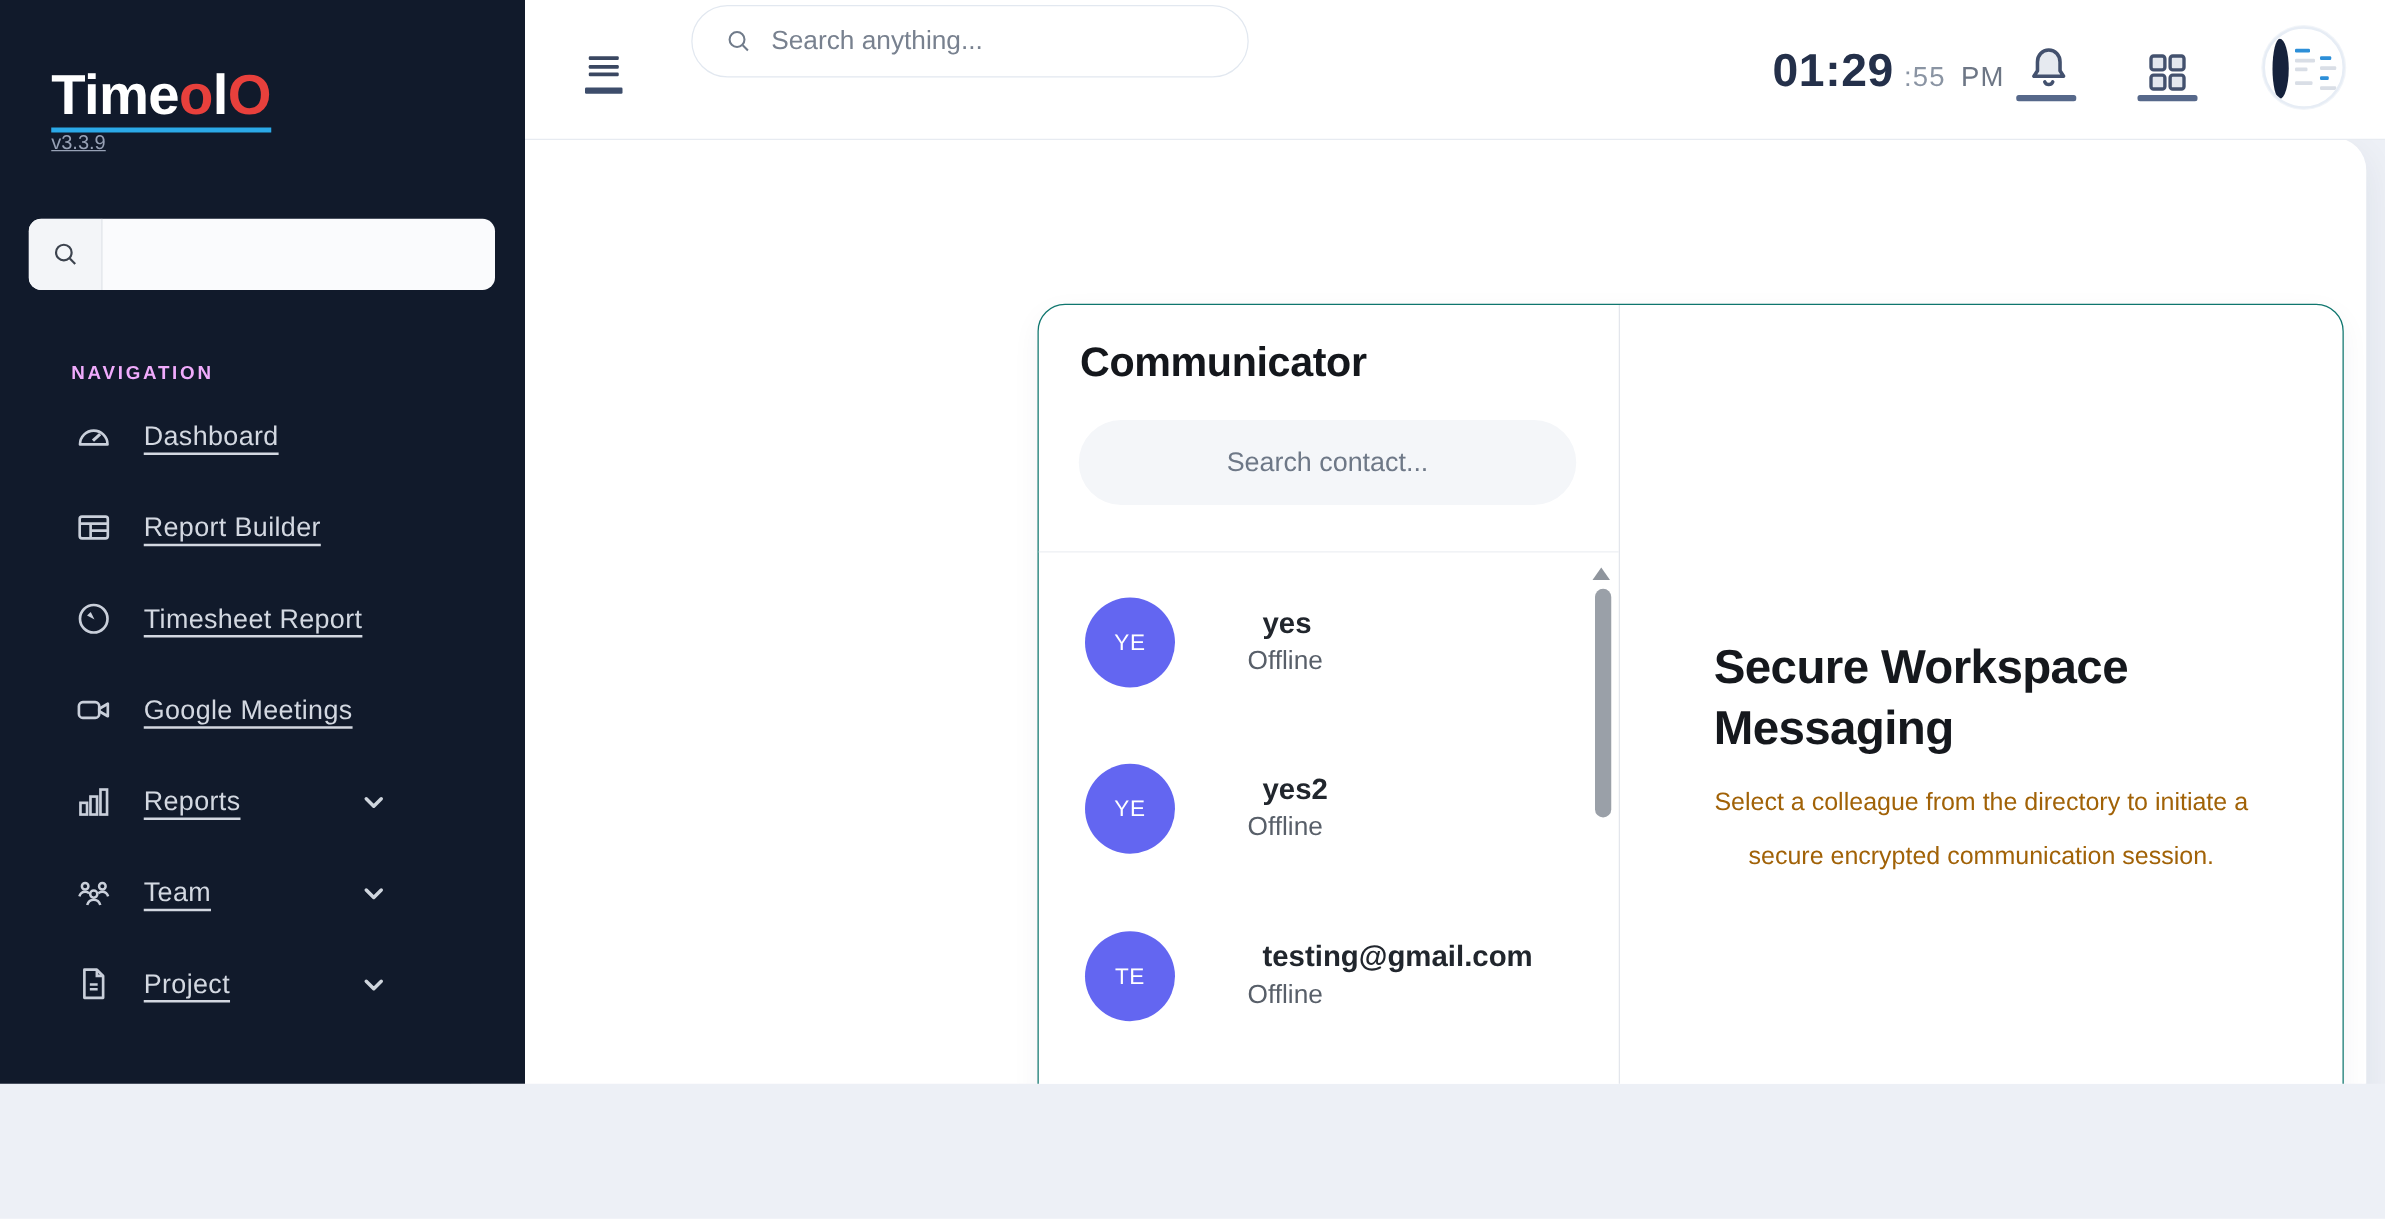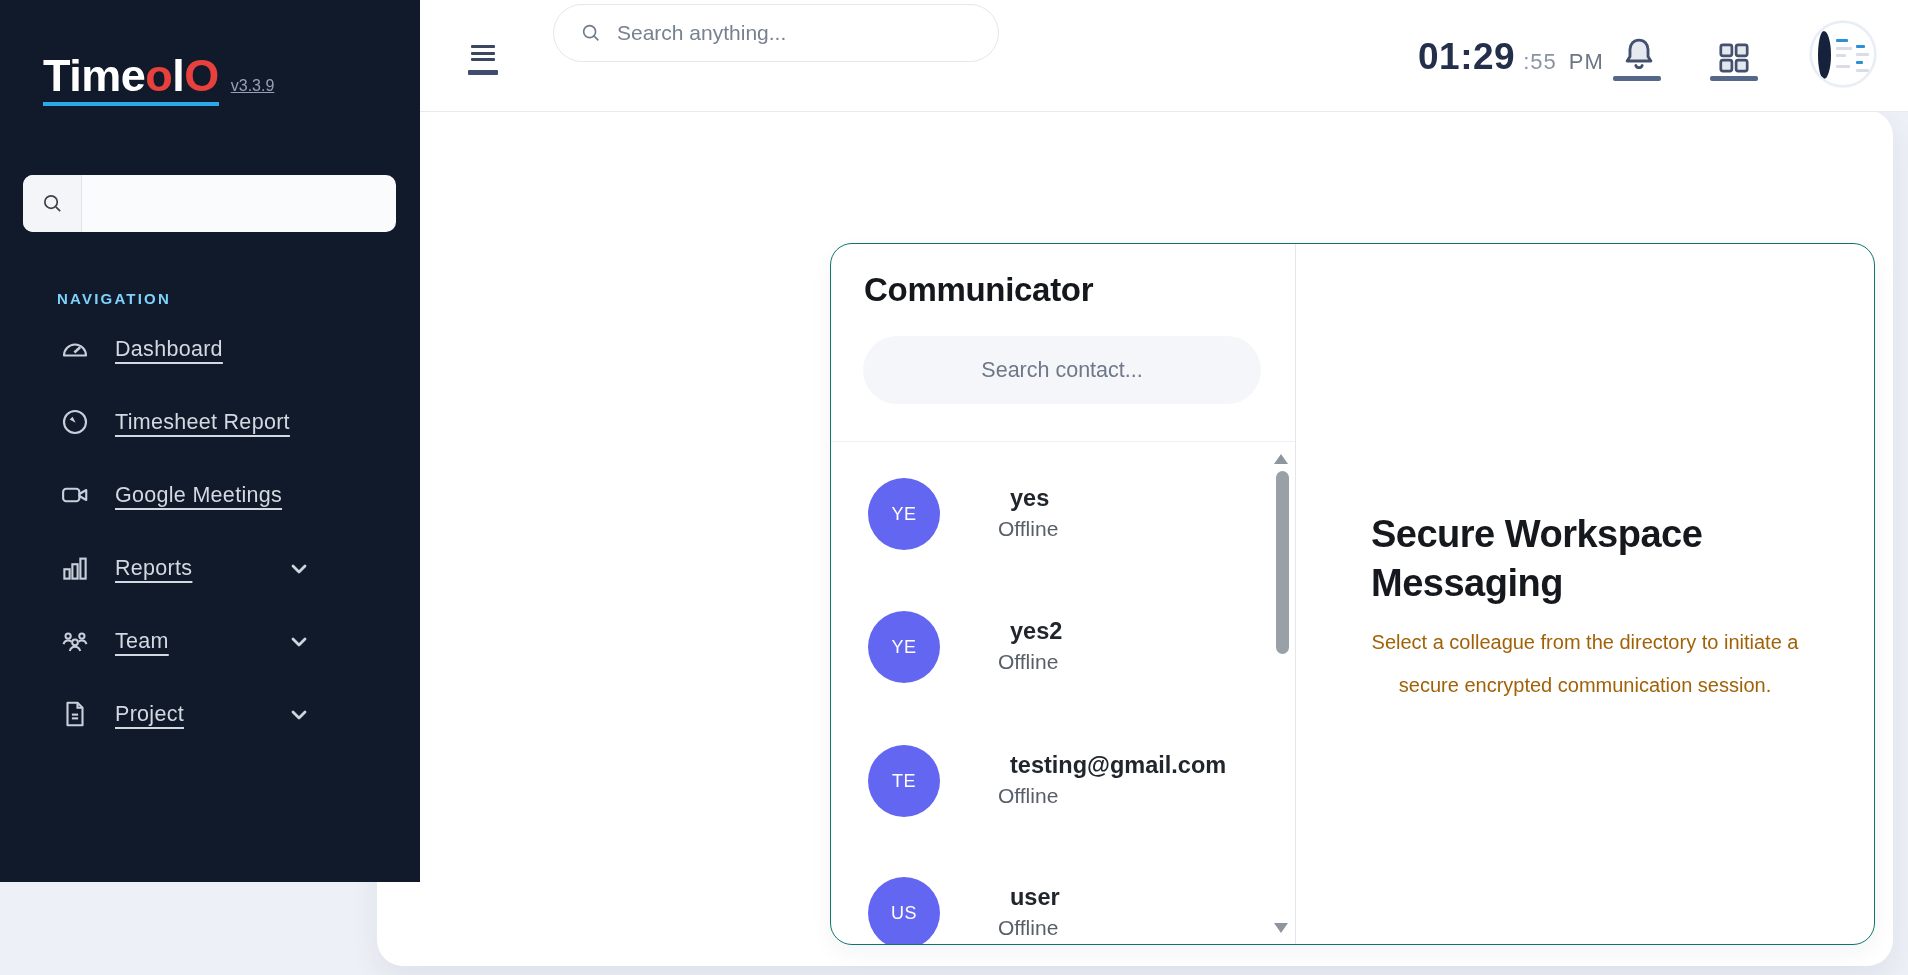--- a/index.html
+++ b/index.html
@@ -7,21 +7,21 @@
     --logo-red:#E8403C;
     --logo-blue:#2BA9E8;
     --avatar-indigo:#6366F1;
     --icon-navy:#43516E;
     --nav-text:#D3D8E1;
     --page-bg:#EDF0F6;
   }
   *{margin:0;padding:0;box-sizing:border-box;}
   html,body{width:1908px;height:975px;overflow:hidden;}
   body{font-family:"Liberation Sans","DejaVu Sans",sans-serif;background:var(--page-bg);}
-  #app{position:relative;width:1908px;height:975px;background:var(--page-bg);overflow:hidden;}
+  #app{position:relative;width:1908px;height:867px;background:var(--page-bg);overflow:hidden;}
 
   
   .outer-card{position:absolute;left:377px;top:110px;width:1516px;height:856px;background:#fff;
     border-radius:26px;box-shadow:0 12px 30px rgba(25,39,70,.07);}
 
   
   .topbar{position:absolute;left:420px;top:0;width:1488px;height:112px;background:#fff;
     border-bottom:1px solid #E7EBF1;z-index:6;}
   .hamburger{position:absolute;left:468px;top:45px;width:30px;cursor:pointer;z-index:7;}
   .hamburger .bar{width:24px;height:3px;background:#3A4761;border-radius:1px;margin:0 auto 3.5px auto;}
@@ -40,34 +40,34 @@
   .icon-underline{position:absolute;height:5px;background:#56688A;border-radius:2px;z-index:7;}
   .avatar{position:absolute;left:1810px;top:21px;width:66px;height:66px;border-radius:50%;
     border:2px solid #E7EDF5;background:#fff;z-index:7;overflow:hidden;cursor:pointer;
     box-shadow:0 0 0 1px #F2F5F9;}
   .avatar .sliver{position:absolute;left:6px;top:8px;width:13px;height:48px;background:#16223C;border-radius:45% 55% 55% 45%/50%;}
   .avatar .mock{position:absolute;background:#D9DEE6;border-radius:1px;}
   .avatar .mock.blue{background:#2D8FD8;}
 
   
   .sidebar{position:absolute;left:0;top:0;width:420px;height:882px;background:var(--sidebar-bg);z-index:10;}
-  .logo-row{position:absolute;left:43px;top:53px;display:flex;align-items:baseline;}
+  .logo-row{position:absolute;left:29px;top:53px;display:flex;align-items:baseline;flex-direction:column;}
   .logo{font-size:45px;font-weight:800;line-height:1;border-bottom:4px solid var(--logo-blue);
     padding-bottom:4px;letter-spacing:-.5px;cursor:pointer;}
   .logo .w{color:#FFFFFF;} .logo .r{color:var(--logo-red);}
   .version{margin-left:12px;font-size:16px;color:#97A1B5;text-decoration:underline;cursor:pointer;}
   .side-search{position:absolute;left:23px;top:175px;width:373px;height:57px;background:#FAFBFD;
     border-radius:10px;display:flex;overflow:hidden;}
   .side-search .icon-box{width:59px;background:#F3F5F8;border-right:1px solid #E2E5EA;
     display:flex;align-items:center;justify-content:center;flex:0 0 auto;}
   .side-search input{flex:1;border:none;outline:none;background:transparent;padding-left:18px;
     font-size:20px;color:#3c4554;font-family:inherit;}
   .side-search input::placeholder{color:#79828E;}
   .nav-label{position:absolute;left:57px;top:290px;font-size:15px;font-weight:700;
-    letter-spacing:2.2px;color:#7dd3fc;}
+    letter-spacing:2.2px;color:#f0abfc;}
   .nav{position:absolute;left:0;top:329px;width:420px;}
   .nav-item{position:relative;height:40px;margin-bottom:33px;display:flex;align-items:center;
     padding-left:60px;cursor:pointer;}
   .nav-item .nicon{width:32px;height:32px;margin-right:23px;flex:0 0 auto;display:flex;align-items:center;}
   .nav-item .nlabel{font-size:21.5px;color:var(--nav-text);text-decoration:underline;
     text-underline-offset:6px;text-decoration-thickness:1.5px;letter-spacing:.3px;}
   .nav-item .chev{position:absolute;left:287px;top:9px;}
 
   
   .module{position:absolute;left:830px;top:243px;width:1045px;height:702px;background:#fff;
@@ -186,20 +186,31 @@
       <div class="nav-item">
         <span class="nicon">
           <svg width="30" height="30" viewBox="0 0 24 24" fill="none" stroke="#C9CFDA" stroke-width="1.7">
             <path d="M3.2 17.2a8.8 8.8 0 0 1 17.6 0z" stroke-linejoin="round"></path>
             <path d="M11.5 14.8l4.6-4.2" stroke-width="2"></path>
           </svg>
         </span>
         <span class="nlabel">Dashboard</span>
       </div>
 
+      <div class="nav-item">
+        <span class="nicon">
+          <svg width="30" height="30" viewBox="0 0 24 24" fill="none" stroke="#C9CFDA" stroke-width="1.7">
+            <rect x="3" y="5" width="18" height="14" rx="1.5"></rect>
+            <line x1="3" y1="9.5" x2="21" y2="9.5"></line>
+            <line x1="10" y1="9.5" x2="10" y2="19"></line>
+            <line x1="10" y1="14" x2="21" y2="14"></line>
+          </svg>
+        </span>
+        <span class="nlabel">Report Builder</span>
+      </div>
 
       <div class="nav-item">
         <span class="nicon">
           <svg width="30" height="30" viewBox="0 0 24 24" fill="none" stroke="#C9CFDA" stroke-width="1.7">
             <circle cx="12" cy="12" r="8.8"></circle>
             <path d="M12.5 12.5l-4.8-2.6 2.4-2.2z" fill="#C9CFDA" stroke="none"></path>
           </svg>
         </span>
         <span class="nlabel">Timesheet Report</span>
       </div>

